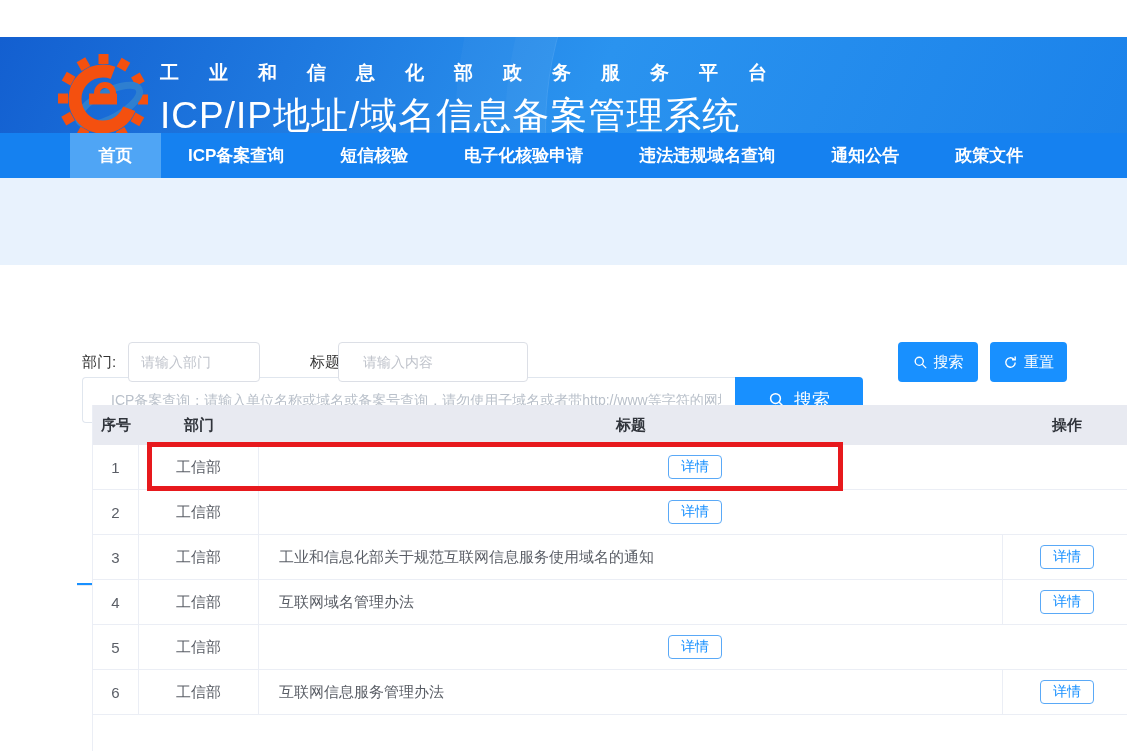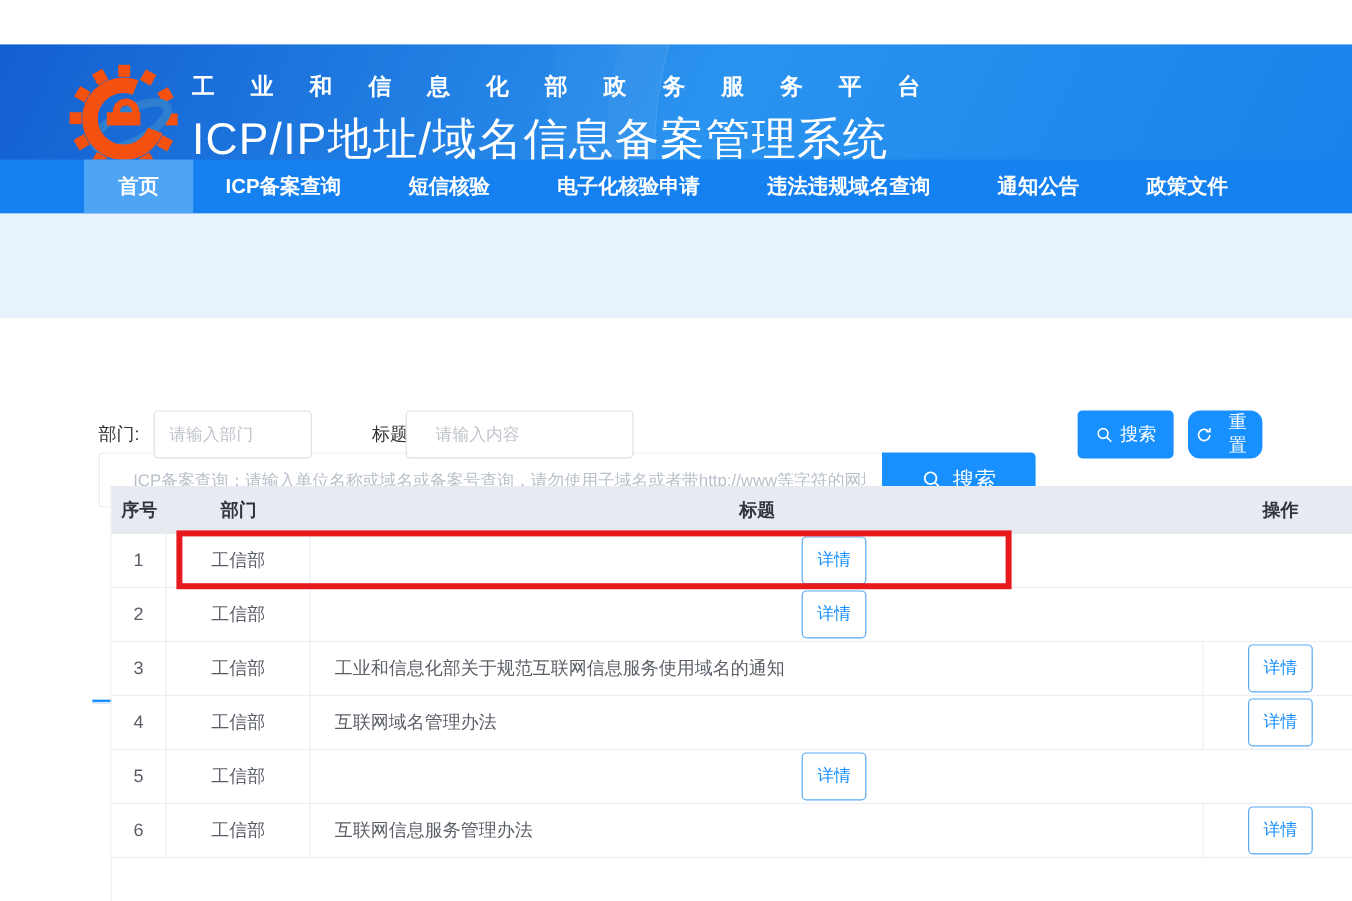--- a/index.html
+++ b/index.html
@@ -82,38 +82,38 @@
   }
   .filter-input::placeholder{color:#c0c4cc;}
   .fi-dept{left:128px;width:132px;}
   .fi-title{left:338px;width:190px;padding-left:24px;}
   .btn-blue{
     position:absolute;top:342px;height:40px;border:none;border-radius:4px;background:#1890ff;color:#fff;
     font-size:15px;cursor:pointer;display:flex;align-items:center;justify-content:center;gap:6px;
     font-family:"Liberation Sans","DejaVu Sans",sans-serif;
   }
   .btn-search{left:898px;width:80px;}
-  .btn-reset{left:990px;width:62px;border-radius:10px;}
+  .btn-reset{left:990px;width:77px;}
   
   .table-wrap{
     position:absolute;left:92px;top:405px;width:1040px;height:346px;box-sizing:border-box;
     border-left:1px solid #ebeef5;border-right:1px solid #ebeef5;
   }
   .trow{display:flex;width:100%;box-sizing:border-box;}
   .thead{height:40px;background:#e8eaf1;}
   .tbody-row{height:45px;background:#fff;border-bottom:1px solid #ebeef5;}
   .tcell{display:flex;align-items:center;box-sizing:border-box;font-size:15px;color:#5a5e66;}
   .c-no{width:46px;justify-content:center;border-right:1px solid #ebeef5;}
   .c-dept{width:120px;justify-content:center;border-right:1px solid #ebeef5;}
   .c-title{width:744px;padding-left:20px;border-right:1px solid #ebeef5;}
   .c-op{flex:1;justify-content:center;}
   .thead .tcell{color:#30343b;font-weight:700;border-right:none;}
   .thead .c-title{justify-content:center;padding-left:0;}
   .detail-btn{
-    width:54px;height:40px;background:#fff;border:1px solid #5aa9f7;border-radius:4px;color:#1890ff;
+    width:54px;height:24px;background:#fff;border:1px solid #5aa9f7;border-radius:4px;color:#1890ff;
     font-size:14px;cursor:pointer;font-family:"Liberation Sans","DejaVu Sans",sans-serif;
   }
   
   .red-box{
     position:absolute;left:147px;top:442px;width:696px;height:49px;box-sizing:border-box;
     border:5px solid #e7191d;z-index:20;pointer-events:none;
   }
   .icon{display:inline-block;line-height:0;}
 </style>
 </head>

